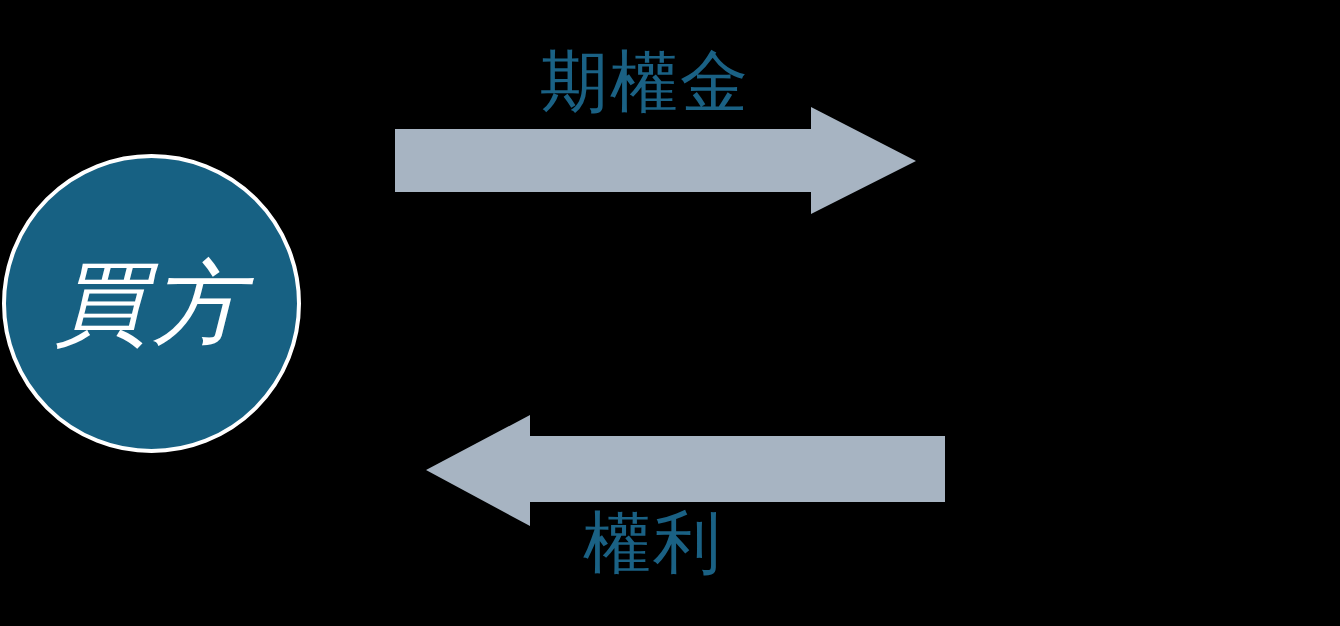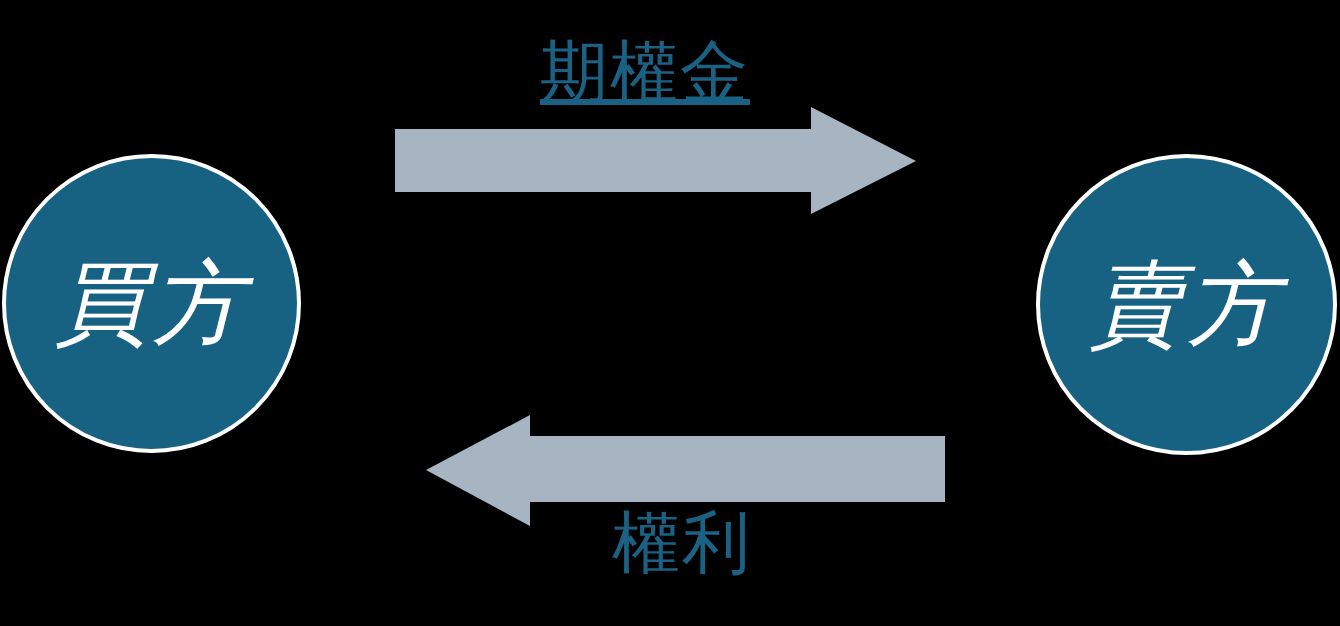--- a/index.html
+++ b/index.html
@@ -72,41 +72,36 @@
     position: absolute;
     color: #1a6184;
     font-size: 68px;
     line-height: 1;
     letter-spacing: 2px;
     white-space: nowrap;
     font-weight: 400;
   }
   #premium-label {
     left: 540px;
-    top: 38px;
-    text-decoration: underline;
+    top: 48px;
   }
   #rights-label {
     left: 583px;
     top: 509px;
-    margin-left: 29px;
   }
 </style>
 </head>
 <body>
 
 <div id="stage">
 
   <div class="party-node" id="buyer-node">
     <span class="party-label">買方</span>
   </div>
 
-  <div class="party-node" id="seller-node">
-    <span class="party-label">賣方</span>
-  </div>
 
   <div class="flow-arrow" id="premium-arrow">
     <svg width="522" height="112" viewBox="0 0 522 112" xmlns="http://www.w3.org/2000/svg">
       <polygon points="0,25 416,25 416,3 521,57 416,110 416,88 0,88" fill="#a7b4c2"></polygon>
     </svg>
   </div>
 
   <div class="flow-arrow" id="rights-arrow">
     <svg width="522" height="116" viewBox="0 0 522 116" xmlns="http://www.w3.org/2000/svg">
       <polygon points="521,24 106,24 106,3 2,58 106,114 106,90 521,90" fill="#a7b4c2"></polygon>

